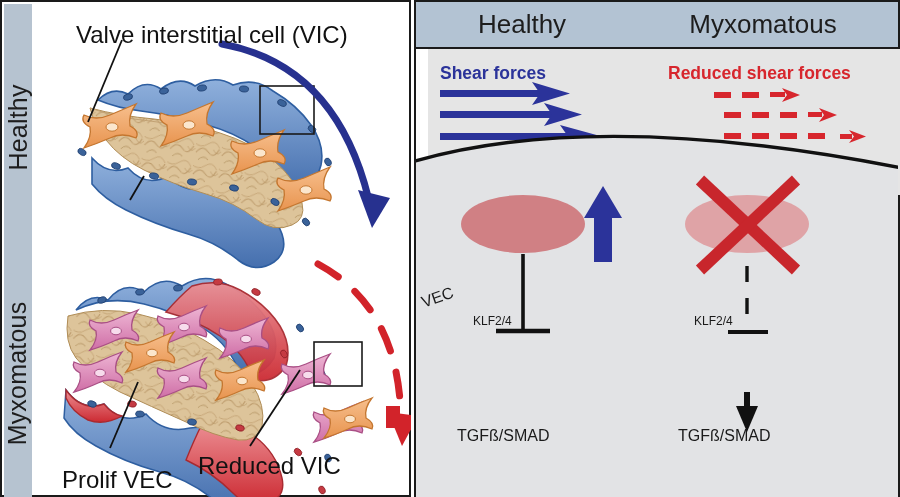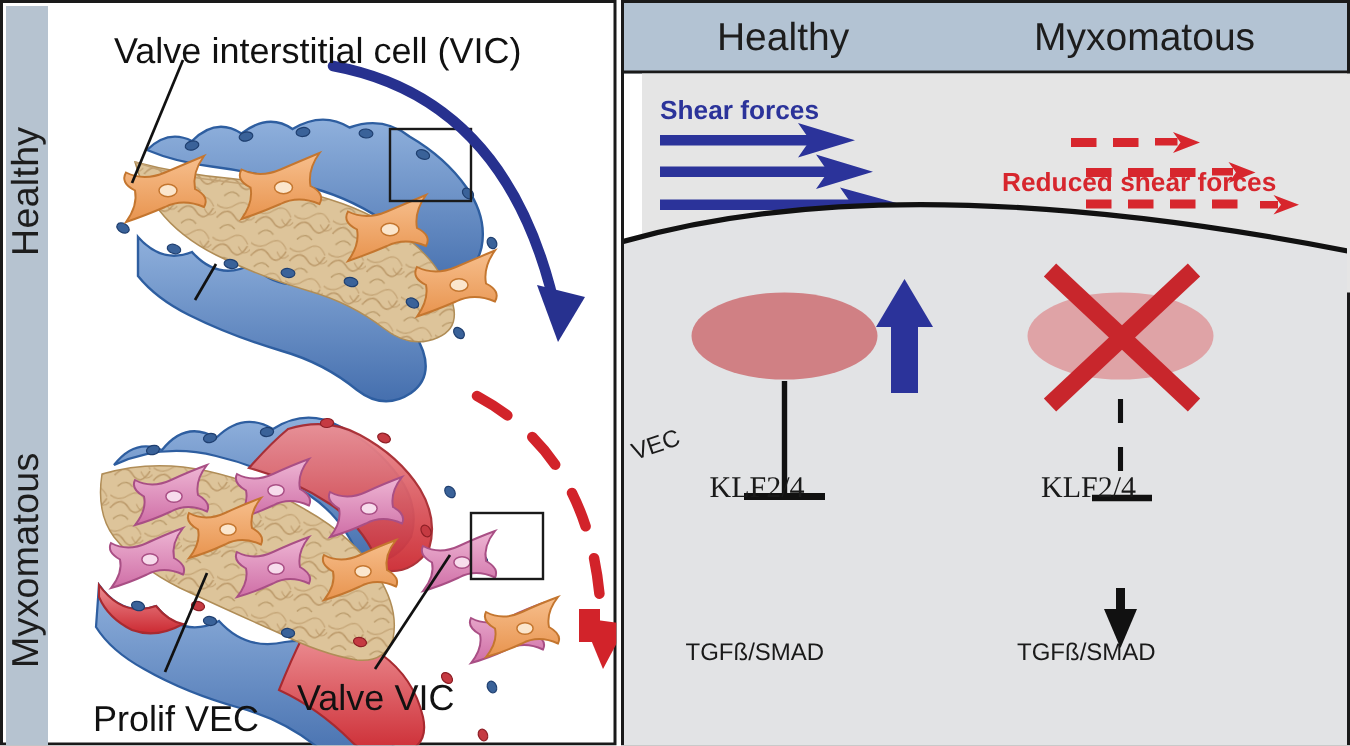--- a/index.html
+++ b/index.html
@@ -30,34 +30,34 @@
   .hdr-cell{flex:1;display:flex;align-items:center;justify-content:center;
             font-size:26px;color:#1d1d1d;}
   #hdr-healthy{flex:0 0 44%;}
   #hdr-myxo{flex:1;}
 
   
   #shear-zone{position:absolute;left:12px;top:47px;width:100%;height:146px;
               background:#e5e5e5;overflow:hidden;}
   .shear-title{position:absolute;font-size:17.5px;font-weight:600;white-space:nowrap;}
   #shear-title-healthy{left:12px;top:14px;color:#2b339a;}
-  #shear-title-myxo{left:240px;top:14px;color:#d7262d;margin-top:48px;}
+  #shear-title-myxo{left:240px;top:14px;color:#d7262d;}
 
   
   #vec-body{position:absolute;left:0;top:100px;width:100%;height:395px;overflow:hidden;}
   #vec-label{position:absolute;left:6px;top:192px;font-size:16px;color:#1a1a1a;
              transform:rotate(-19deg);transform-origin:left center;}
 
   
   .path-text{position:absolute;font-size:16px;color:#1a1a1a;white-space:nowrap;}
   #tgf-healthy{left:41px;top:325px;}
   #tgf-myxo{left:262px;top:325px;}
   #outcome{position:absolute;left:258px;top:392px;width:190px;font-size:19px;
            line-height:25px;color:#1a1a1a;}
-  .klf-text{position:absolute;font-size:20px;color:#1a1a1a;white-space:nowrap;font-family:Liberation Serif, serif;}
+  .klf-text{position:absolute;font-size:12px;color:#1a1a1a;white-space:nowrap;}
   #klf-text-healthy{left:57px;top:212px;}
   #klf-text-myxo{left:278px;top:212px;}
 
   
   .art-label{position:absolute;font-size:24px;color:#111;white-space:nowrap;}
   #lbl-vic{left:44px;top:17px;}
   #lbl-vec{left:26px;top:178px;}
   #lbl-prolif-vec{left:30px;top:462px;}
   #lbl-prolif-vic{left:166px;top:448px;}
 </style>
@@ -265,21 +265,21 @@
           <line x1="218" y1="194" x2="268" y2="118" stroke="#111" stroke-width="1.8"></line>
 
           <path d="M286 12 q74 40 82 136" fill="none" stroke="#d2232a" stroke-width="7" stroke-linecap="round" stroke-dasharray="24 22"></path>
           <path d="M356 160 l14 34 l16 -30 Z" fill="#d2232a"></path>
           <rect x="354" y="154" width="14" height="22" fill="#d2232a"></rect>
         </g>
       </svg>
 
       <span class="art-label" id="lbl-vic">Valve interstitial cell (VIC)</span>
       <span class="art-label" id="lbl-prolif-vec">Prolif VEC</span>
-      <span class="art-label" id="lbl-prolif-vic">Valve VIC</span>
+      <span class="art-label" id="lbl-prolif-vic">Reduced VIC</span>
     </div>
   </div>
 
   <div id="right-panel" class="frame">
 
     <div id="right-header">
       <div class="hdr-cell" id="hdr-healthy">Healthy</div>
       <div class="hdr-cell" id="hdr-myxo">Myxomatous</div>
     </div>
 

